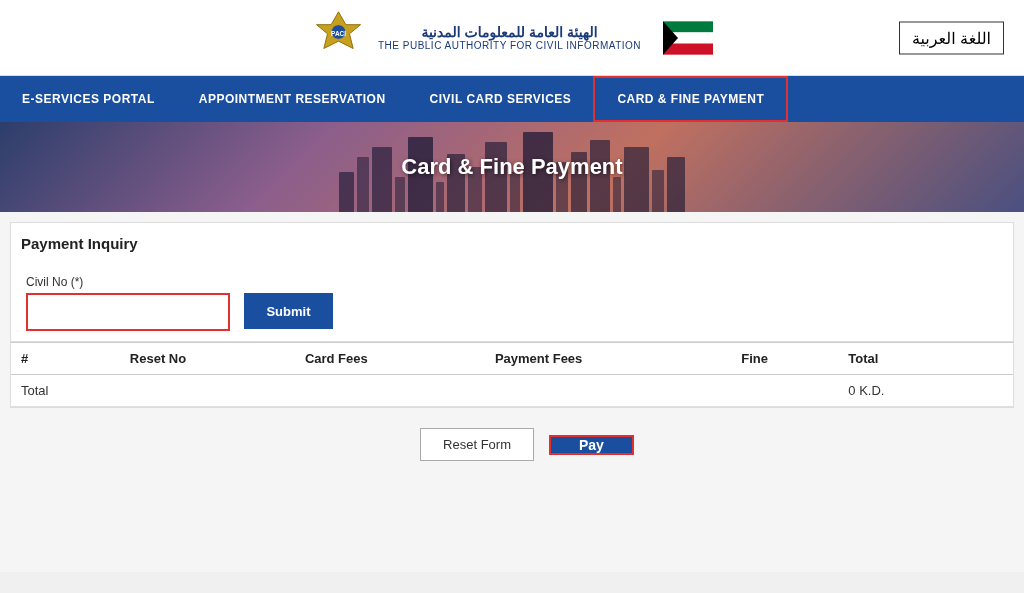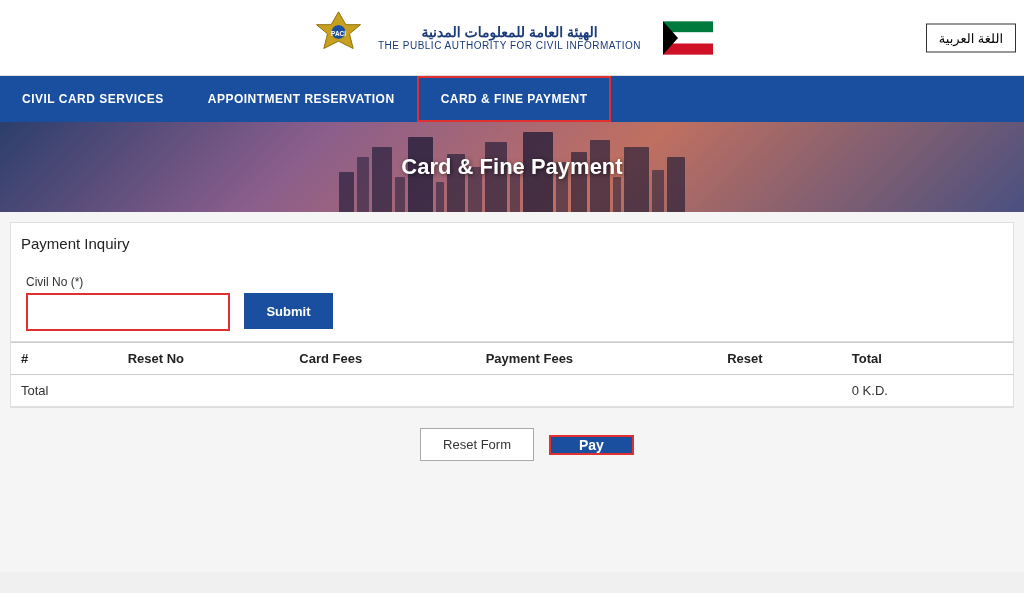--- a/index.html
+++ b/index.html
@@ -39,27 +39,27 @@
       color: #1a3a7a;
       letter-spacing: 0.5px;
     }
     .kuwait-flag {
       width: 50px;
       height: 40px;
       margin-left: 10px;
     }
     .arabic-lang-btn {
       position: absolute;
-      right: 8px;
+      right: 20px;
       top: 50%;
       transform: translateY(-50%);
       border: 1px solid #333;
       background: #fff;
       padding: 6px 12px;
-      font-size: 13px;
+      font-size: 16px;
       cursor: pointer;
       direction: rtl;
     }
 
     
     .nav {
       background: #1a4fa0;
       display: flex;
       align-items: center;
     }
@@ -115,21 +115,21 @@
     }
 
     
     .main-content {
       background: #f5f5f5;
       padding: 10px 10px 20px 10px;
       min-height: 360px;
     }
     .section-title {
       font-size: 15px;
-      font-weight: normal;
+      font-weight: bold;
       color: #222;
       padding: 12px 10px 8px 10px;
     }
 
     .white-card {
       background: #fff;
       border: 1px solid #ddd;
       margin: 0 0 0 0;
     }
 
@@ -257,22 +257,23 @@
       <rect x="0" y="13.3" width="60" height="13.3" fill="#fff"></rect>
       <rect x="0" y="26.6" width="60" height="13.4" fill="#ce1126"></rect>
       <polygon points="0,0 18,20 0,40" fill="#000"></polygon>
     </svg>
   </div>
 
   <button class="arabic-lang-btn">اللغة العربية</button>
 </div>
 
 <nav class="nav">
+  <button class="nav-item">E-SERVICES PORTAL</button>
+  <button class="nav-item">APPOINTMENT RESERVATION</button>
   <button class="nav-item">CIVIL CARD SERVICES</button>
-  <button class="nav-item">APPOINTMENT RESERVATION</button>
   <button class="nav-item active">CARD &amp; FINE PAYMENT</button>
 </nav>
 
 <div class="hero">
 
   <div class="hero-bg">
     <div class="building" style="width:15px;height:40px;background:rgba(20,20,50,0.6)"></div>
     <div class="building" style="width:12px;height:55px;background:rgba(20,20,50,0.5)"></div>
     <div class="building" style="width:20px;height:65px;background:rgba(20,20,50,0.6)"></div>
     <div class="building" style="width:10px;height:35px;background:rgba(20,20,50,0.5)"></div>
@@ -311,21 +312,21 @@
       </div>
     </div>
 
     <table class="data-table">
       <thead>
         <tr>
           <th>#</th>
           <th>Reset No</th>
           <th>Card Fees</th>
           <th>Payment Fees</th>
-          <th>Reset</th>
+          <th>Fine</th>
           <th>Total</th>
           <th></th>
         </tr>
       </thead>
       <tbody>
         <tr class="total-row">
           <td>Total</td>
           <td></td>
           <td></td>
           <td></td>

